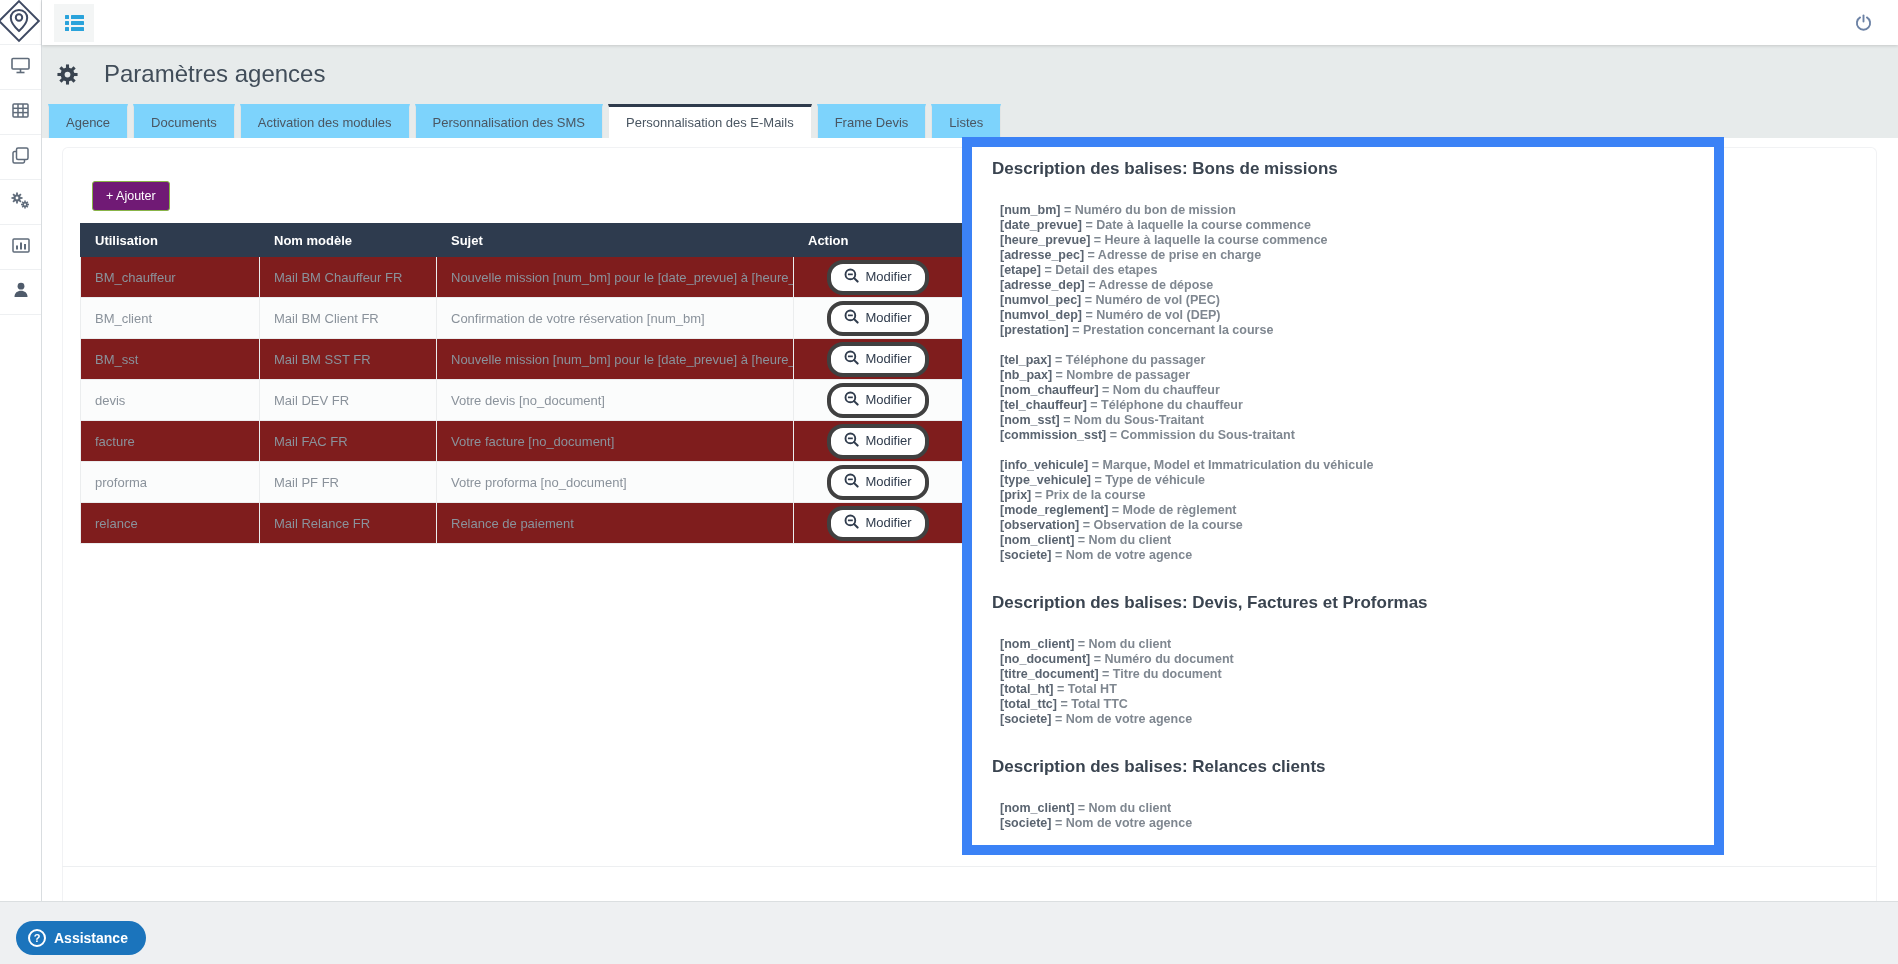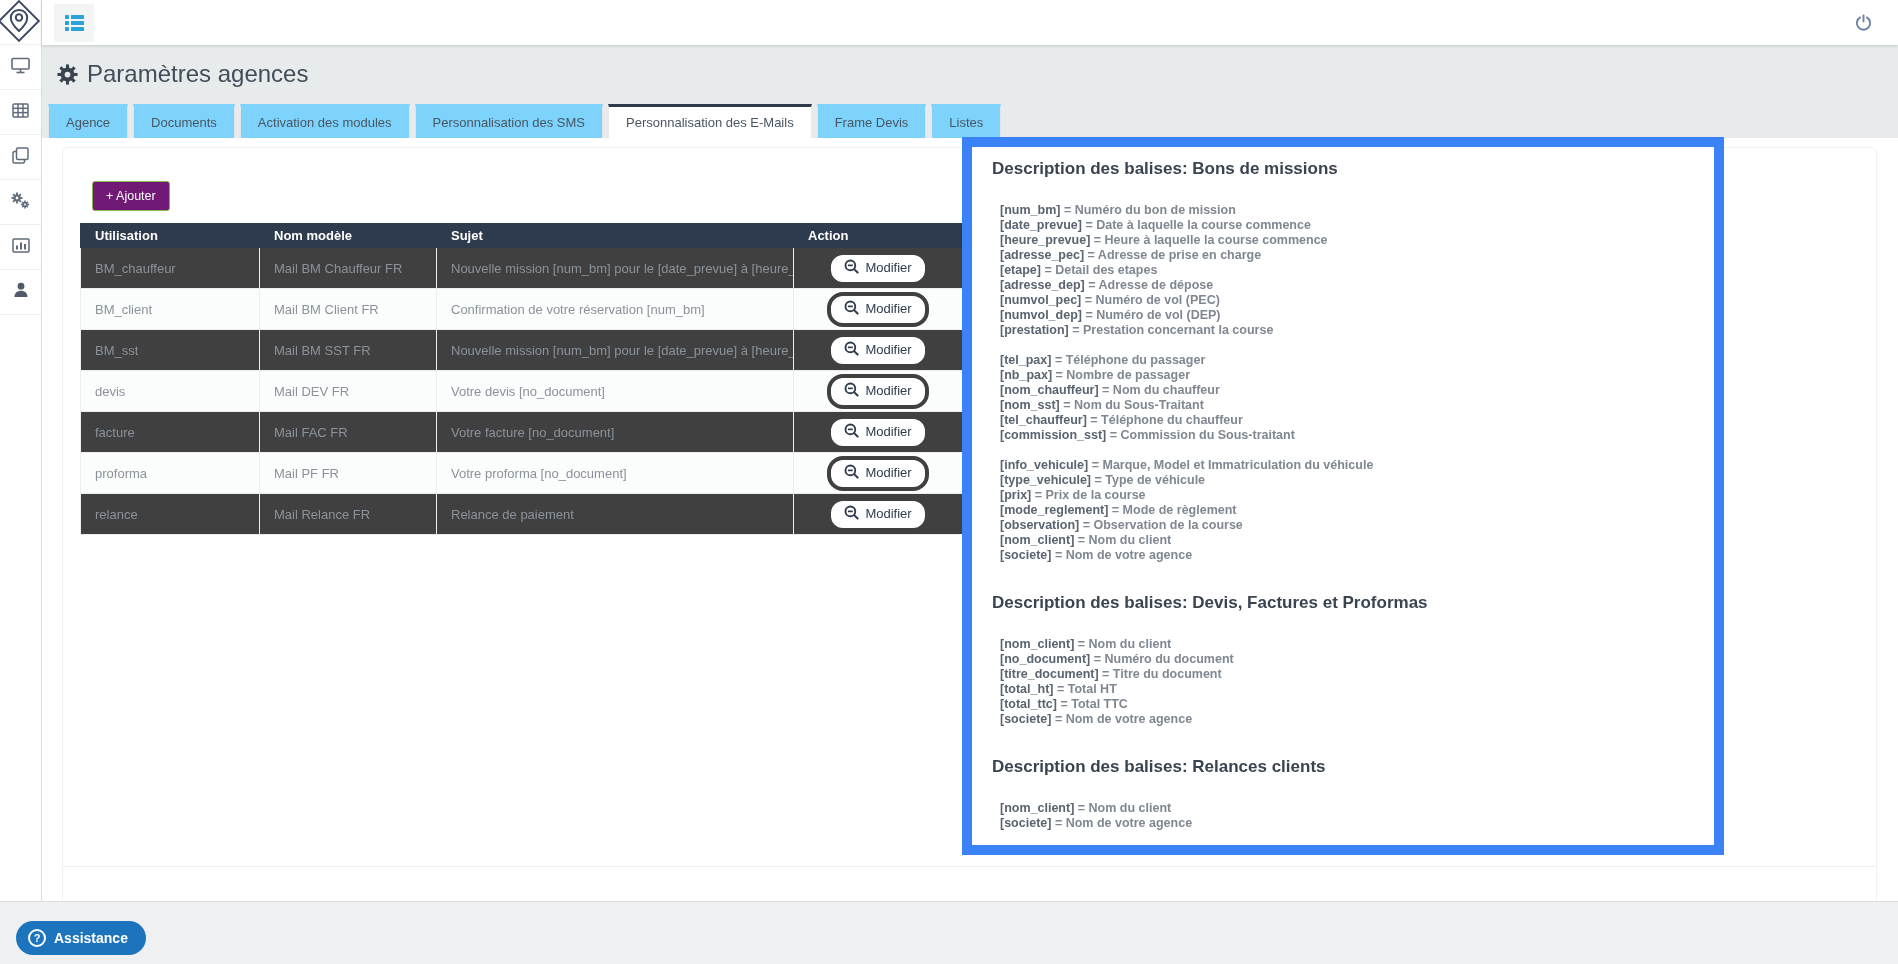--- a/index.html
+++ b/index.html
@@ -18,41 +18,41 @@
   
   .main { flex:1; display:flex; flex-direction:column; background:#fff; position:relative; }
 
   .navbar { height:45px; background:#fff; display:flex; align-items:center; justify-content:space-between;
             padding:0 26px 0 12px; box-shadow:0 1px 3px rgba(0,0,0,.15); position:relative; z-index:5; }
   .nav-toggle { width:40px; height:38px; background:#f3f5f5; display:flex; align-items:center;
                 justify-content:center; cursor:pointer; }
   .power-btn { cursor:pointer; display:flex; align-items:center; }
 
   .page-header { background:#e7ebeb; }
-  .title-row { display:flex; align-items:center; gap:8px; padding:15px 14px 8px 14px;
+  .title-row { display:flex; align-items:center; gap:25px; padding:15px 14px 8px 14px;
                font-size:24px; color:#414d59; }
   .tabs { display:flex; gap:5px; padding-left:6px; margin-top:8px; align-items:flex-end; }
   .tab { height:34px; padding:0 17px; display:flex; align-items:center; font-size:13px; color:#4a5662;
          background:#7dd3fc; border:1px solid #e2e5e5; border-bottom:none; border-top:3px solid transparent;
          cursor:pointer; white-space:nowrap; }
   .tab.active { background:#fff; border-top:3px solid #2f3b4c; border-left-color:#e8eaea; border-right-color:#e8eaea; }
 
   .content { position:relative; flex:1; background:#fff; }
   .content-panel { position:absolute; left:20px; right:21px; top:9px; bottom:0;
                    border:1px solid #f1f2f4; border-bottom:none; border-radius:6px 6px 0 0; }
 
   .btn-add { position:absolute; left:50px; top:43px; background:#701a75; border:1px solid #88b447;
              color:#fff; font-size:12.5px; padding:7px 13px; border-radius:3px; cursor:pointer;
              font-family:inherit; }
 
   table.mail-table { position:absolute; left:38px; top:85px; width:882px; border-collapse:collapse;
                      font-size:13px; color:#8a929b; table-layout:fixed; }
-  .mail-table th { background:#2e3b4e; color:#fff; font-weight:700; text-align:left; height:24px;
+  .mail-table th { background:#2e3b4e; color:#fff; font-weight:700; text-align:left; height:33px;
                    padding:0 14px; border:1px solid #2e3b4e; font-size:13px; }
-  .mail-table td { height:41px; padding:0 14px; border:1px solid #ebedee; background:#404040;
+  .mail-table td { height:41px; padding:0 14px; border:1px solid #ebedee; background:#7f1d1d;
                    overflow:hidden; white-space:nowrap; }
   .mail-table tr:nth-child(even) td { background:#fbfcfc; }
   .btn-modifier { display:inline-flex; align-items:center; gap:6px; border:4px solid #404040;
                   border-radius:16px; padding:4px 13px 5px; color:#2f3b4c; font-size:13px; background:#fff;
                   cursor:pointer; font-family:inherit; }
   .action-cell { text-align:center; }
 
   
   .balises { position:absolute; left:920px; top:-1px; width:762px; height:718px;
              border:10px solid #3b82f6; background:#fff; padding:6px 20px; overflow:hidden; }
@@ -317,22 +317,22 @@
             <div class="tag-line"><b>[etape]</b> = Detail des etapes</div>
             <div class="tag-line"><b>[adresse_dep]</b> = Adresse de dépose</div>
             <div class="tag-line"><b>[numvol_pec]</b> = Numéro de vol (PEC)</div>
             <div class="tag-line"><b>[numvol_dep]</b> = Numéro de vol (DEP)</div>
             <div class="tag-line"><b>[prestation]</b> = Prestation concernant la course</div>
           </div>
           <div class="balise-group">
             <div class="tag-line"><b>[tel_pax]</b> = Téléphone du passager</div>
             <div class="tag-line"><b>[nb_pax]</b> = Nombre de passager</div>
             <div class="tag-line"><b>[nom_chauffeur]</b> = Nom du chauffeur</div>
+            <div class="tag-line"><b>[tel_chauffeur]</b> = Téléphone du chauffeur</div>
             <div class="tag-line"><b>[nom_sst]</b> = Nom du Sous-Traitant</div>
-            <div class="tag-line"><b>[tel_chauffeur]</b> = Téléphone du chauffeur</div>
             <div class="tag-line"><b>[commission_sst]</b> = Commission du Sous-traitant</div>
           </div>
           <div class="balise-group">
             <div class="tag-line"><b>[info_vehicule]</b> = Marque, Model et Immatriculation du véhicule</div>
             <div class="tag-line"><b>[type_vehicule]</b> = Type de véhicule</div>
             <div class="tag-line"><b>[prix]</b> = Prix de la course</div>
             <div class="tag-line"><b>[mode_reglement]</b> = Mode de règlement</div>
             <div class="tag-line"><b>[observation]</b> = Observation de la course</div>
             <div class="tag-line"><b>[nom_client]</b> = Nom du client</div>
             <div class="tag-line"><b>[societe]</b> = Nom de votre agence</div>

